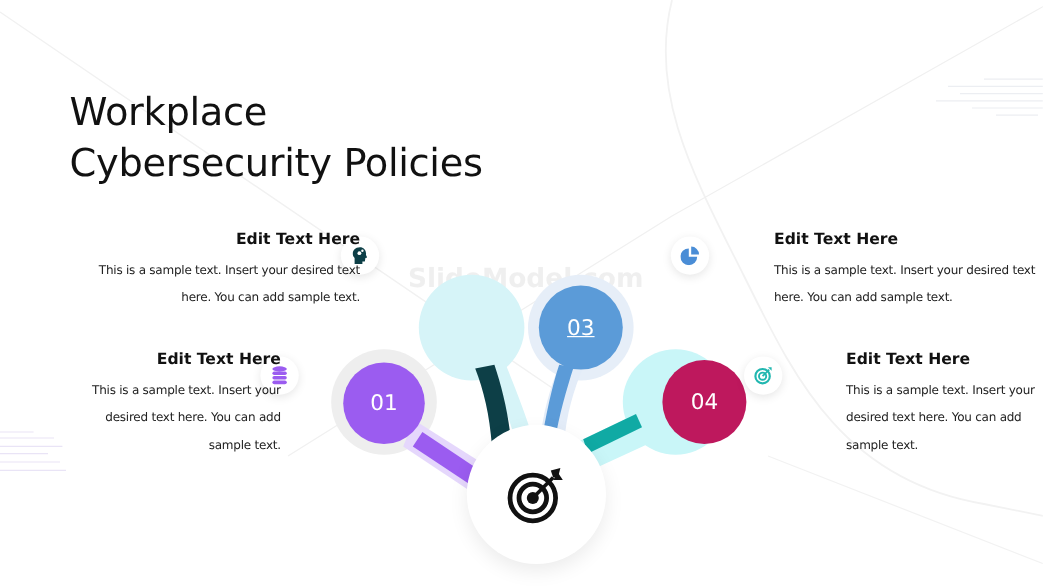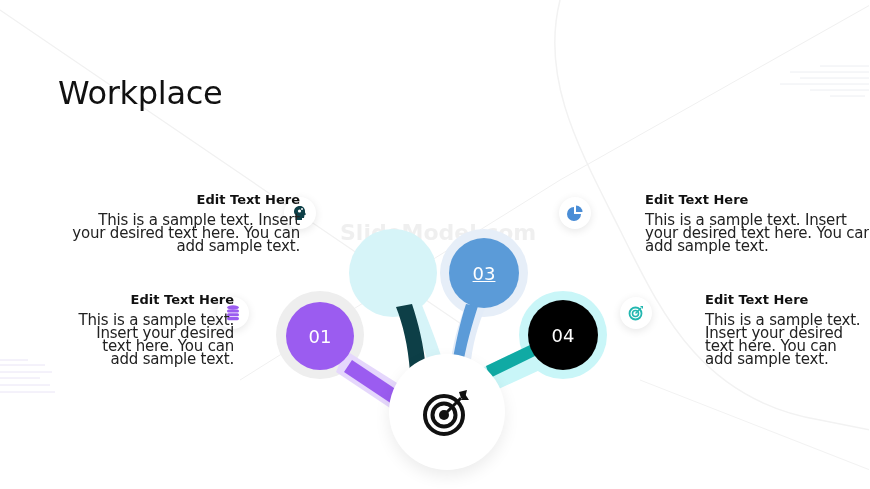--- a/index.html
+++ b/index.html
@@ -14,21 +14,21 @@
     position: absolute; left: 58px; top: 72px; margin: 0;
     font-family: "DejaVu Sans", sans-serif; font-weight: normal;
     font-size: 32px; line-height: 43px; color: #111111; letter-spacing: -0.3px;
   }
   .item { position: absolute; margin-left: 34px; }
   .item h3 {
     margin: 0 0 6px 0; font-size: 13px; font-weight: bold; color: #111; line-height: 16px;
     font-family: "DejaVu Sans", sans-serif;
   }
   .item p {
-    margin: 0; font-size: 15px; line-height: 13px; color: #222;
+    margin: 0; font-size: 10px; line-height: 23px; color: #222;
     font-family: "DejaVu Sans", sans-serif; letter-spacing: -0.2px;
   }
   .item.left { text-align: right; }
   .item.right { text-align: left; }
   .icon-bubble {
     position: absolute; width: 32px; height: 32px; border-radius: 50%;
     background: #fff; box-shadow: 0 2px 8px rgba(0,0,0,0.10);
     display: flex; align-items: center; justify-content: center;
   }
   .diagram { position: absolute; left: 0; top: 0; }
@@ -70,20 +70,21 @@
       <line x1="0" y1="365" x2="45" y2="365"></line>
       <line x1="0" y1="372" x2="52" y2="372"></line>
       <line x1="0" y1="378" x2="40" y2="378"></line>
       <line x1="0" y1="385" x2="50" y2="385"></line>
       <line x1="0" y1="392" x2="55" y2="392"></line>
     </g>
   </svg>
 
   <h1 class="title">
     <span>Workplace</span><br>
+    <span>Cybersecurity Policies</span>
   </h1>
 
   <div class="watermark">SlideModel.com</div>
 
   <svg class="diagram" width="870" height="489">
 
     <circle cx="320" cy="335" r="44" fill="#eeeeee"></circle>
     <circle cx="393" cy="273" r="44" fill="#d6f4f8"></circle>
     <circle cx="484" cy="273" r="44" fill="#e6eef8"></circle>
     <circle cx="563" cy="335" r="44" fill="#c9f6f8"></circle>
@@ -100,21 +101,21 @@
     <path d="M530 345 L482 368 L492 392 L540 370 Z" fill="#c9f6f8"></path>
     <path d="M530 345 L486 366 L490 378 L535 356 Z" fill="#10aaa4"></path>
   </svg>
 
   <div class="num" style="left:286px; top:302px; width:68px; height:68px; background:#9b5cf0;text-align:center;">
     <span>01</span>
   </div>
   <div class="num" style="left:449px; top:238px; background:#5b9bd8;text-decoration:underline;">
     <span>03</span>
   </div>
-  <div class="num" style="left:528px; top:300px; background:#000000;">
+  <div class="num" style="left:552px; top:300px; background:#be185d;">
     <span>04</span>
   </div>
 
   <div class="hub">
     <svg width="52" height="52" viewBox="0 0 52 52">
       <circle cx="23" cy="29" r="19" fill="none" stroke="#111" stroke-width="4"></circle>
       <circle cx="23" cy="29" r="11.5" fill="none" stroke="#111" stroke-width="4"></circle>
       <circle cx="23" cy="29" r="5" fill="#111"></circle>
       <line x1="23" y1="29" x2="40" y2="12" stroke="#111" stroke-width="3"></line>
       <path d="M38 6 L46 4 L44 12 L40 12 Z" fill="#111"></path>

